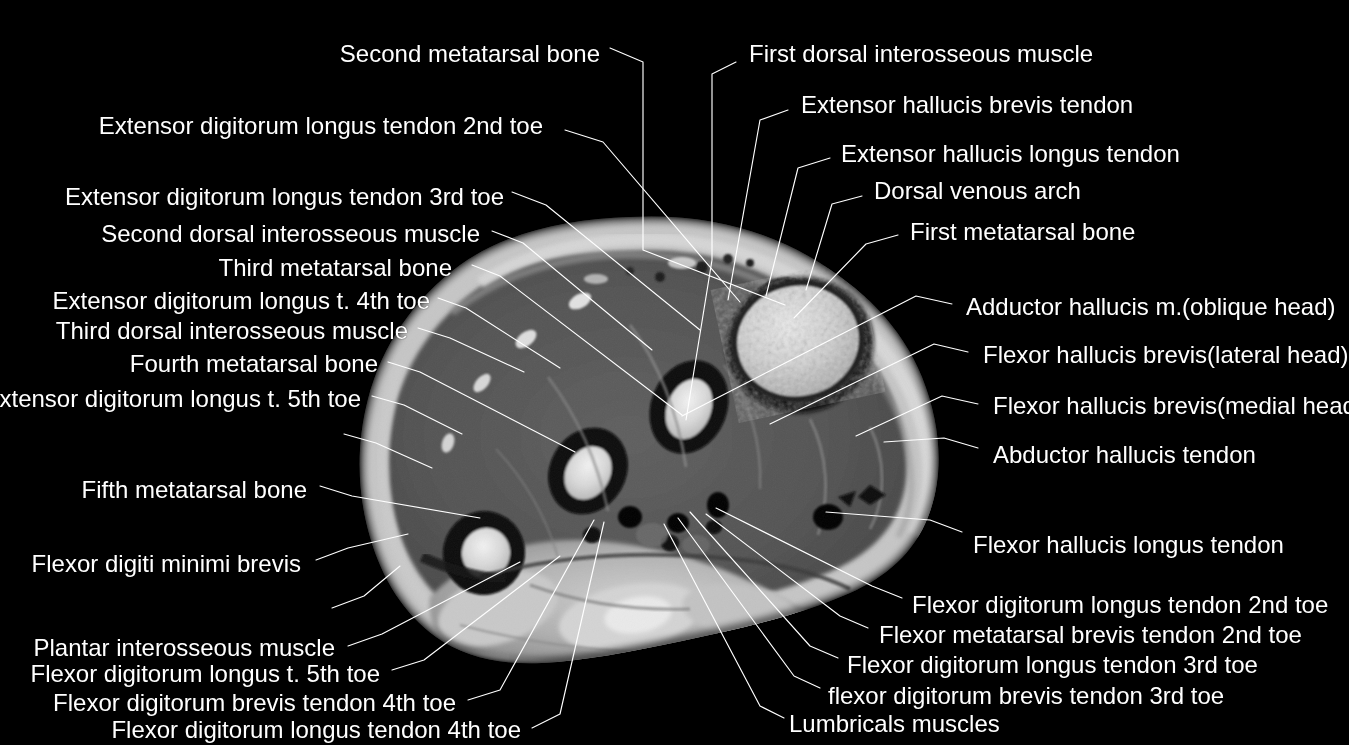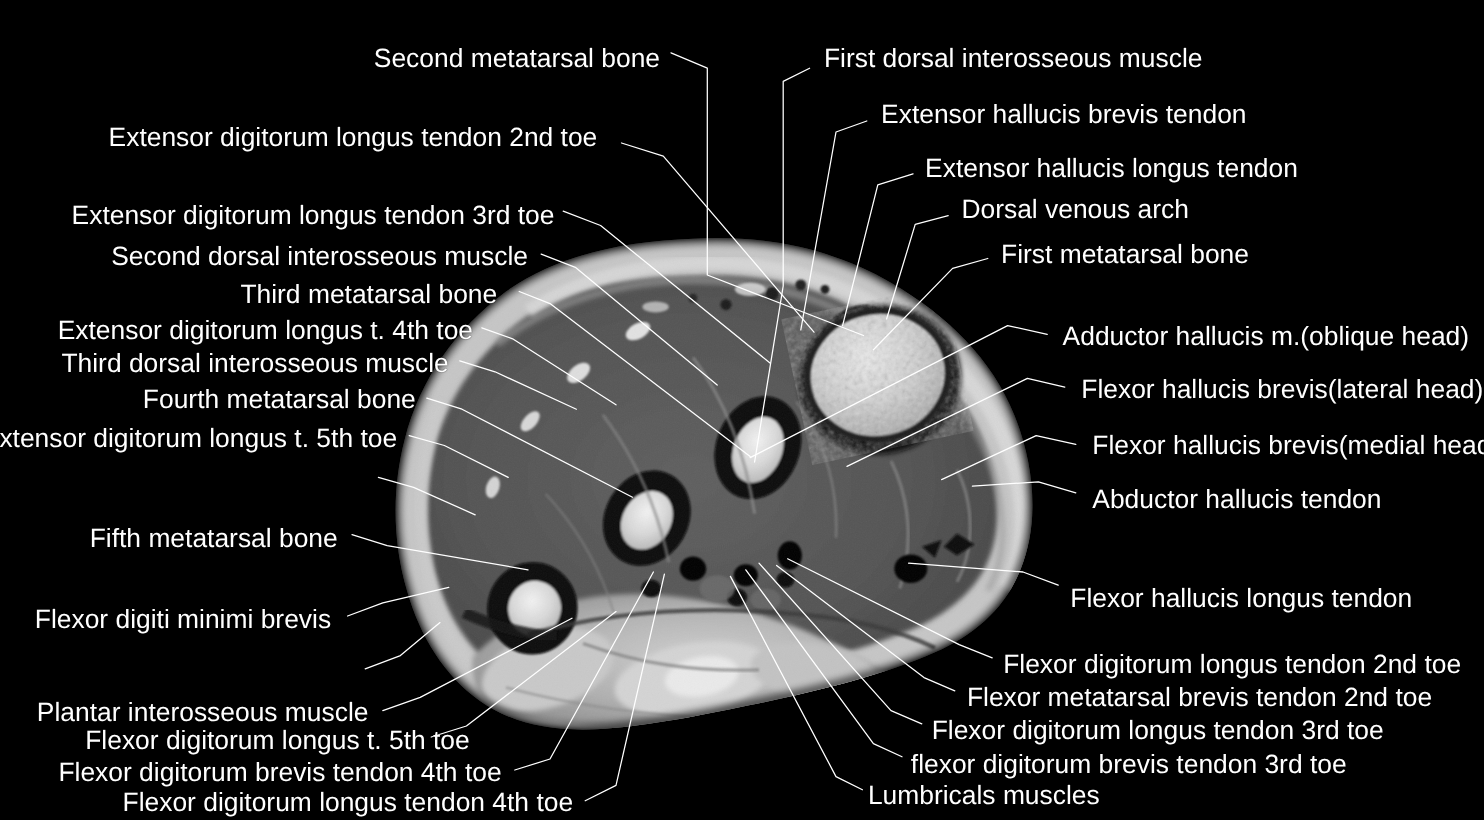--- a/index.html
+++ b/index.html
@@ -280,21 +280,21 @@
   <div class="lbl r" style="left:361px;top:386px;">Extensor digitorum longus t. 5th toe</div>
 
 
   <div class="lbl r" style="left:307px;top:477px;">Fifth metatarsal bone</div>
 
   <div class="lbl r" style="left:301px;top:551px;">Flexor digiti minimi brevis</div>
 
 
   <div class="lbl r" style="left:335px;top:635px;">Plantar interosseous muscle</div>
 
-  <div class="lbl r" style="left:380px;top:661px;margin-left:47px;">Flexor digitorum longus t. 5th toe</div>
+  <div class="lbl r" style="left:380px;top:661px;">Flexor digitorum longus t. 5th toe</div>
 
   <div class="lbl r" style="left:456px;top:690px;text-align:center;">Flexor digitorum brevis tendon 4th toe</div>
 
   <div class="lbl r" style="left:521px;top:717px;">Flexor digitorum longus tendon 4th toe</div>
 
   <div class="lbl" style="left:749px;top:41px;">First dorsal interosseous muscle</div>
 
   <div class="lbl" style="left:801px;top:92px;text-align:center;">Extensor hallucis brevis tendon</div>
 
   <div class="lbl" style="left:841px;top:141px;">Extensor hallucis longus tendon</div>

